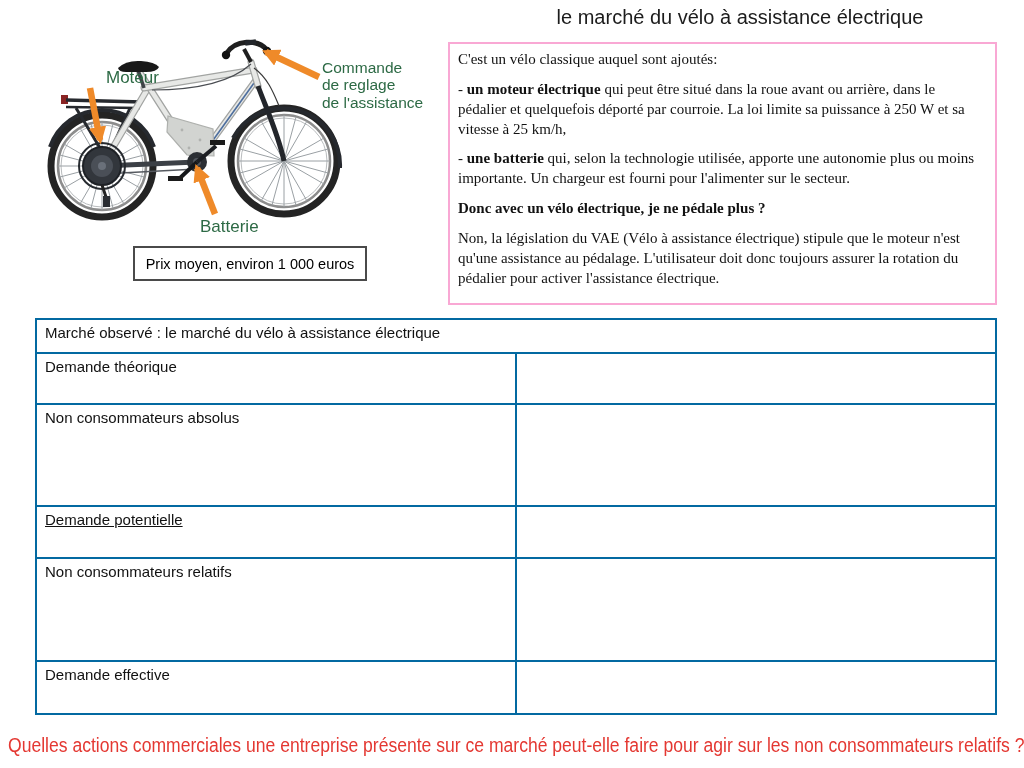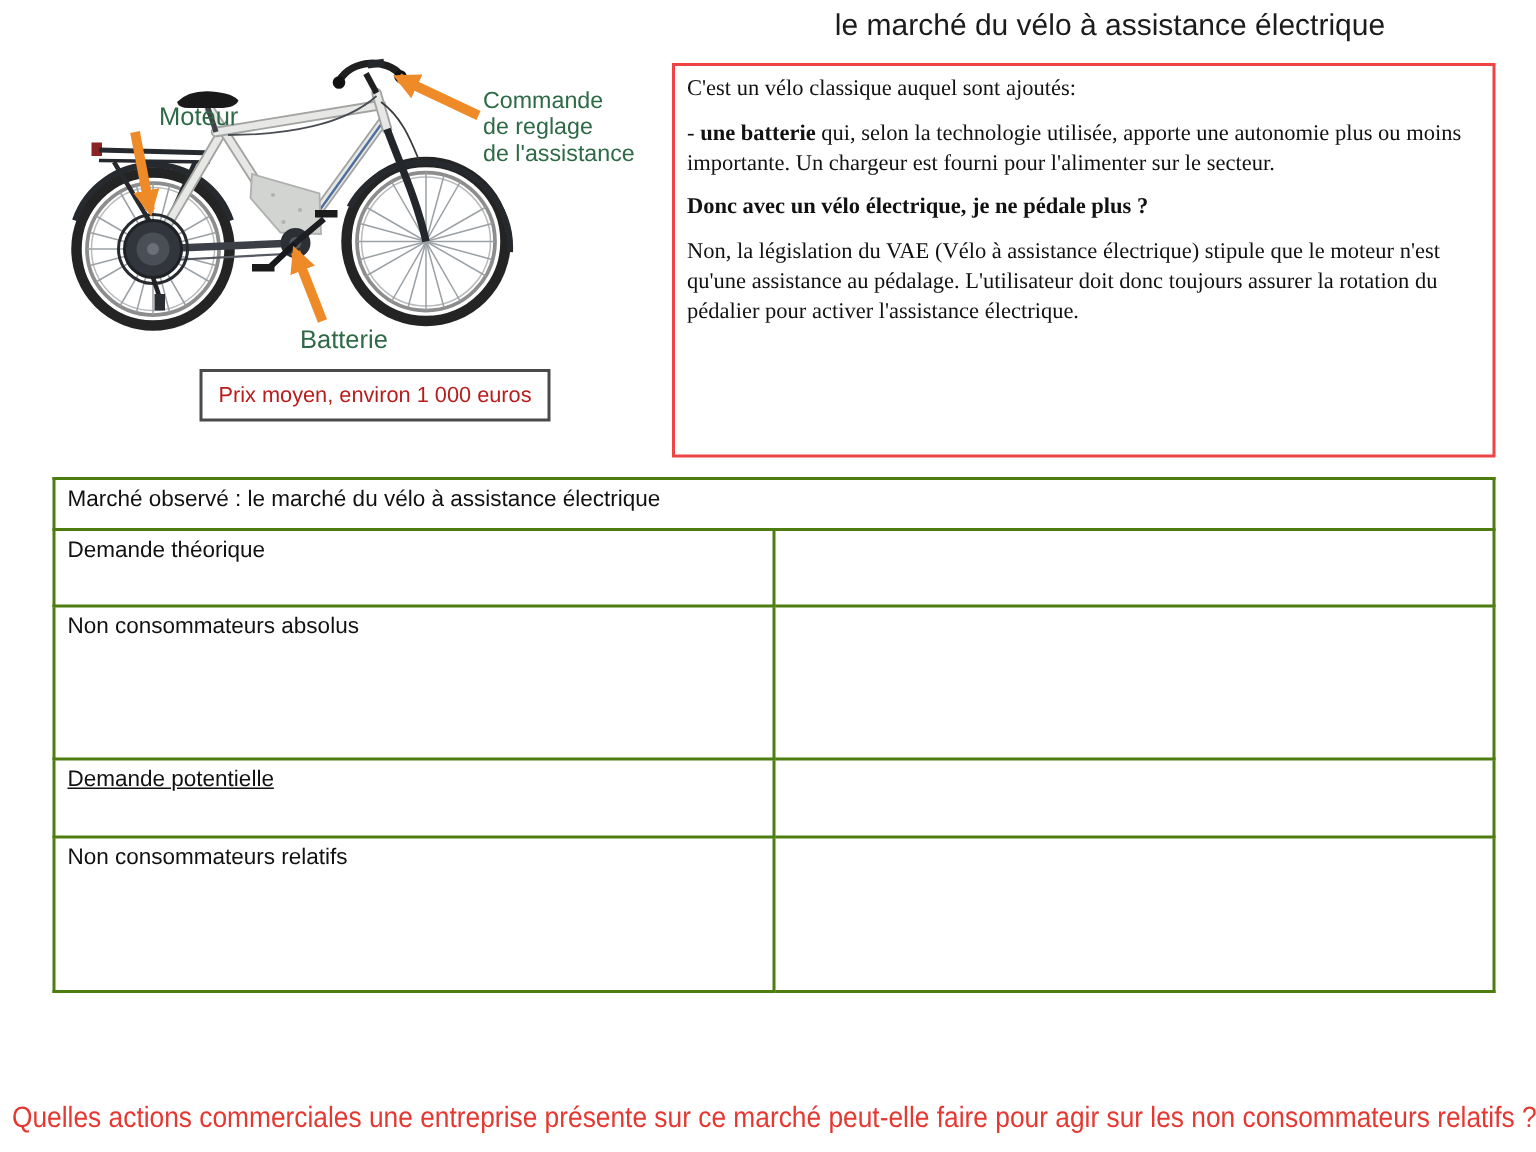--- a/index.html
+++ b/index.html
@@ -31,36 +31,36 @@
   .spoke{stroke:#9aa0a4;stroke-width:1;}
   .frame-back{stroke:#a2a4a2;stroke-width:7;fill:none;stroke-linecap:round;}
   .frame-front{stroke:#e7e8e6;stroke-width:4.5;fill:none;stroke-linecap:round;}
   .dark{stroke:#26292e;fill:none;}
   .arrow{stroke:var(--arrow-orange);stroke-width:6.5;fill:none;}
   .arrowhead{fill:var(--arrow-orange);}
   
   .price-box{
     position:absolute;left:133px;top:246px;width:234px;height:35px;box-sizing:border-box;
     border:2px solid #4a4a4a;display:flex;align-items:center;justify-content:center;
-    font-size:14.5px;color:#b91c1c;
+    font-size:14.5px;color:#000000;
   }
   
   .info-box{
     position:absolute;left:448px;top:42px;width:549px;height:263px;box-sizing:border-box;
-    border:2px solid #ef4444;padding:5px 9px 0 8px;
+    border:2px solid #f9a8d4;padding:5px 9px 0 8px;
     font-family:"Liberation Serif",serif;font-size:15px;line-height:1.34;color:#111;
   }
   .info-box p{margin:0 0 9.5px 0;}
   
   table.market{
     position:absolute;left:35px;top:318px;width:962px;border-collapse:collapse;
     font-size:15px;color:#111;table-layout:fixed;
   }
   table.market td{
-    border:2px solid #4d7c0f;vertical-align:top;padding:4px 8px;
+    border:2px solid #0369a1;vertical-align:top;padding:4px 8px;
     overflow:hidden;
   }
   td.c1{width:213px;}
   tr.r-header td{height:24px;}
   tr.r1 td{height:41px;}
   tr.r2 td{height:92px;}
   tr.r3 td{height:42px;text-decoration:underline;}
   tr.r4 td{height:93px;}
   tr.r5 td{height:43px;}
   
@@ -199,20 +199,21 @@
 de l'assistance</div>
     <div class="fig-label lbl-batterie">Batterie</div>
   </div>
 
   <div class="price-box">
     <span>Prix moyen, environ 1 000 euros</span>
   </div>
 
   <div class="info-box">
     <p>C'est un vélo classique auquel sont ajoutés:</p>
+    <p>- <b>un moteur électrique</b> qui peut être situé dans la roue avant ou arrière, dans le pédalier et quelquefois déporté par courroie. La loi limite sa puissance à 250 W et sa vitesse à 25 km/h,</p>
     <p>- <b>une batterie</b> qui, selon la technologie utilisée, apporte une autonomie plus ou moins importante. Un chargeur est fourni pour l'alimenter sur le secteur.</p>
     <p><b>Donc avec un vélo électrique, je ne pédale plus ?</b></p>
     <p>Non, la législation du VAE (Vélo à assistance électrique) stipule que le moteur n'est qu'une assistance au pédalage. L'utilisateur doit donc toujours assurer la rotation du pédalier pour activer l'assistance électrique.</p>
   </div>
 
   <table class="market">
     <tbody>
         <tr class="r-header">
       <td colspan="2">Marché observé : le marché du vélo à assistance électrique</td>
     </tr>
@@ -225,18 +226,22 @@
       <td class="c2"></td>
     </tr>
     <tr class="r3">
       <td class="c1">Demande potentielle</td>
       <td class="c2"></td>
     </tr>
     <tr class="r4">
       <td class="c1">Non consommateurs relatifs</td>
       <td class="c2"></td>
     </tr>
+    <tr class="r5">
+      <td class="c1">Demande effective</td>
+      <td class="c2"></td>
+    </tr>
   </tbody>
     </table>
 
   <div class="question">Quelles actions commerciales une entreprise présente sur ce marché peut-elle faire pour agir sur les non consommateurs relatifs ?</div>
 
 </div>
 
 </body></html>

